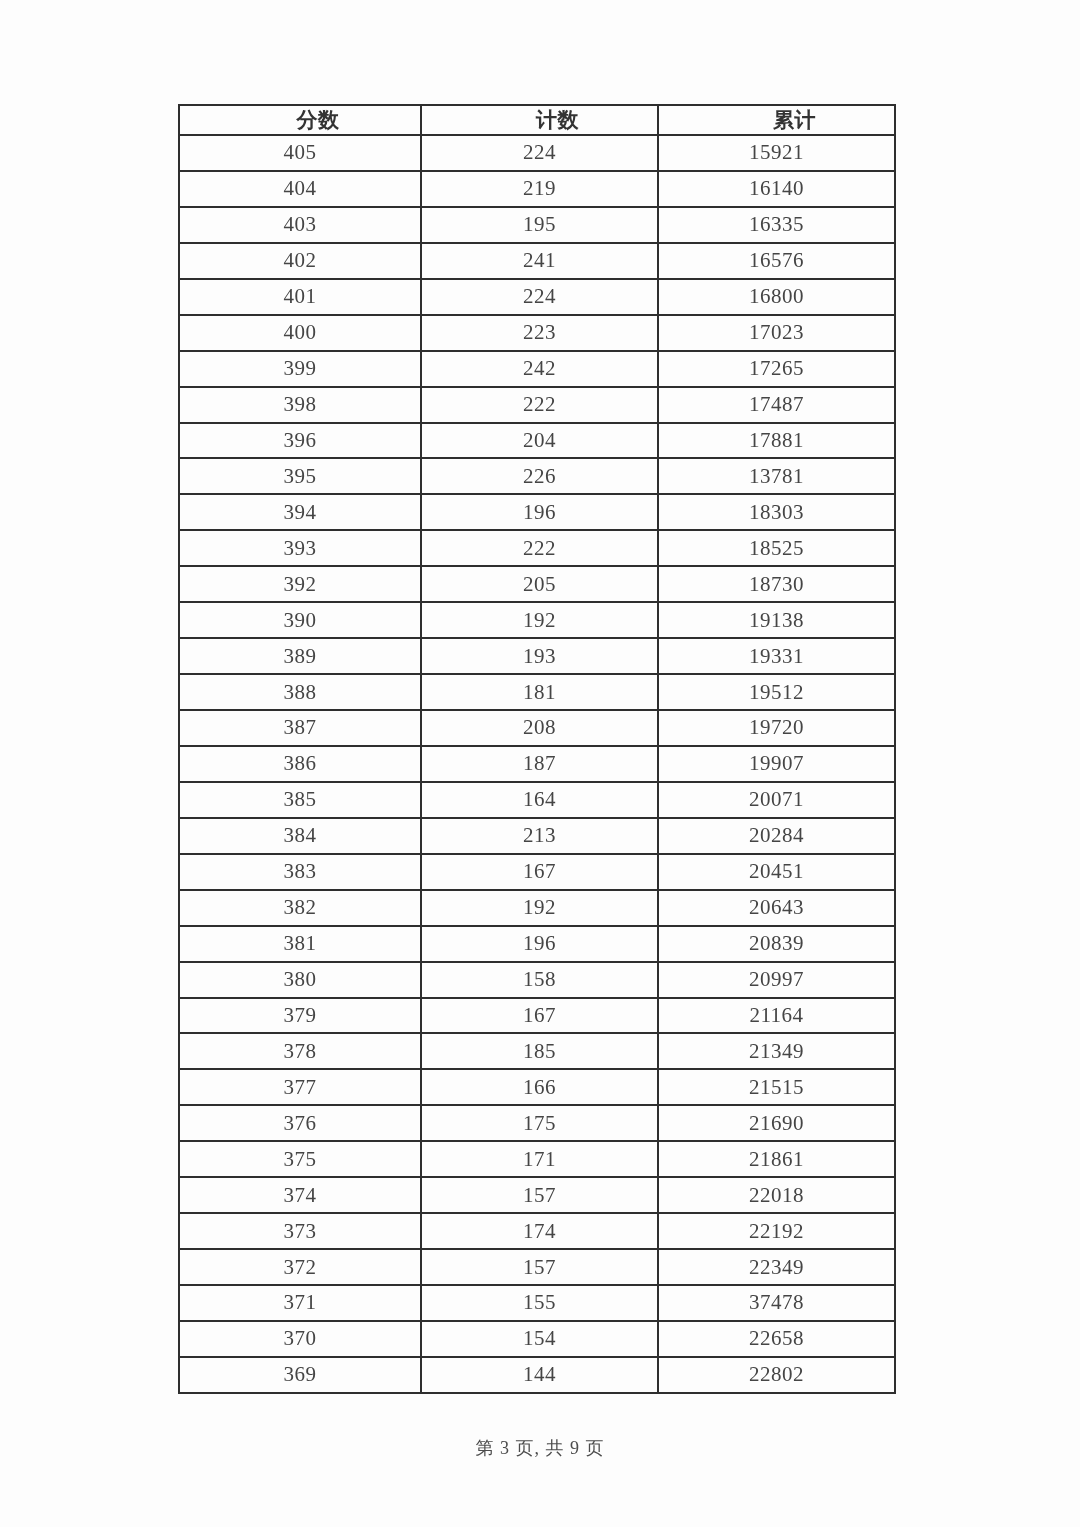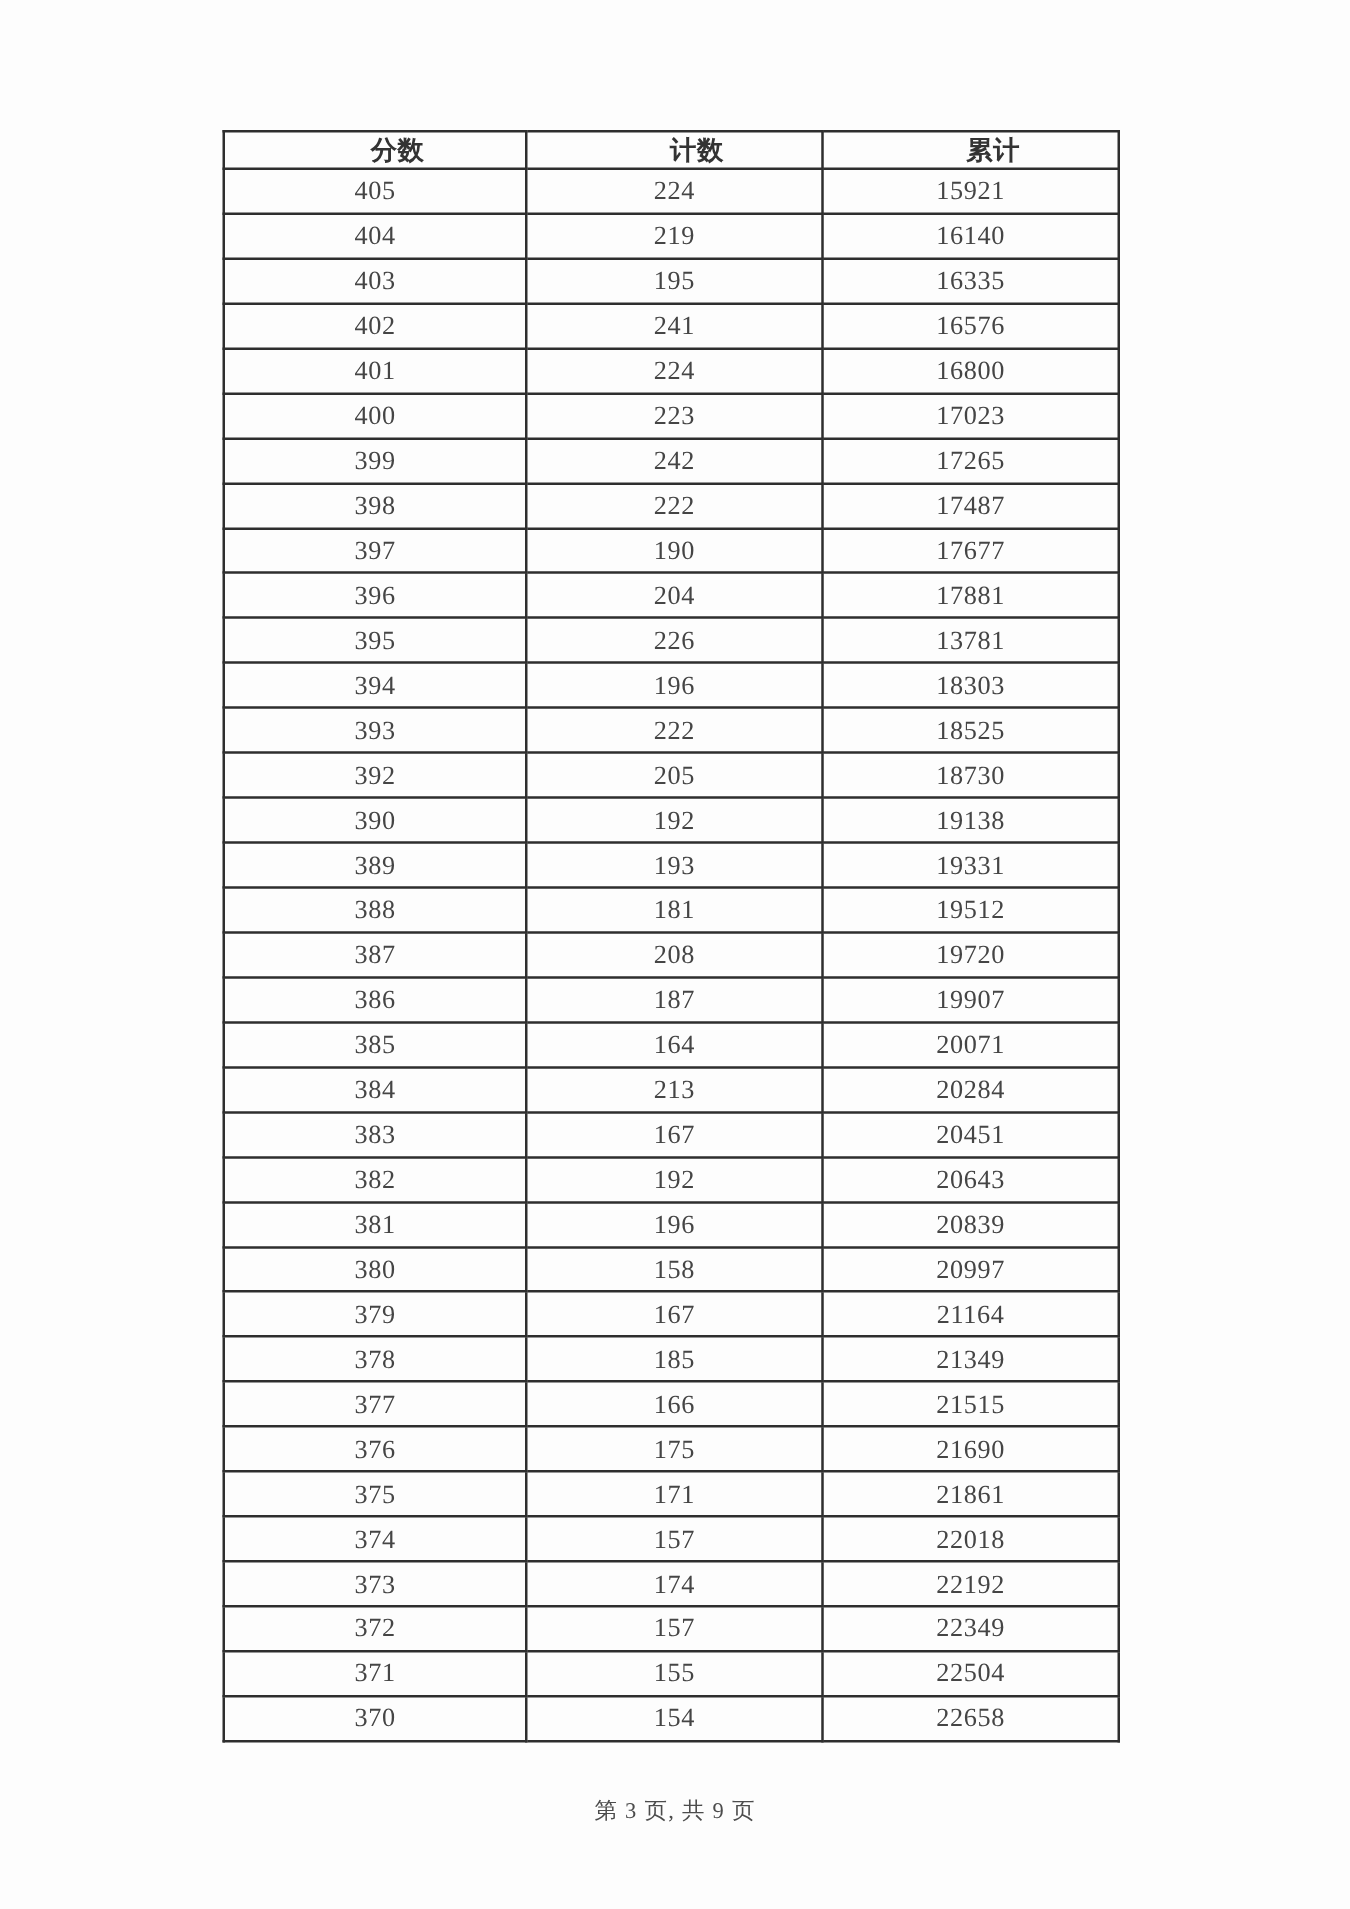--- a/index.html
+++ b/index.html
@@ -109,25 +109,20 @@
           <td>399</td>
           <td>242</td>
           <td>17265</td>
         </tr>
         <tr>
           <td>398</td>
           <td>222</td>
           <td>17487</td>
         </tr>
         <tr>
-          <td>397</td>
-          <td>190</td>
-          <td>17677</td>
-        </tr>
-        <tr>
           <td>396</td>
           <td>204</td>
           <td>17881</td>
         </tr>
         <tr>
           <td>395</td>
           <td>226</td>
           <td>13781</td>
         </tr>
         <tr>
@@ -236,25 +231,30 @@
           <td>22192</td>
         </tr>
         <tr>
           <td>372</td>
           <td>157</td>
           <td>22349</td>
         </tr>
         <tr>
           <td>371</td>
           <td>155</td>
-          <td>22504</td>
+          <td>37478</td>
         </tr>
         <tr>
           <td>370</td>
           <td>154</td>
           <td>22658</td>
         </tr>
+        <tr>
+          <td>369</td>
+          <td>144</td>
+          <td>22802</td>
+        </tr>
       </tbody>
   </table>
 
   <div class="footer">第 3 页, 共 9 页</div>
 
 </div>
 
 </body></html>

